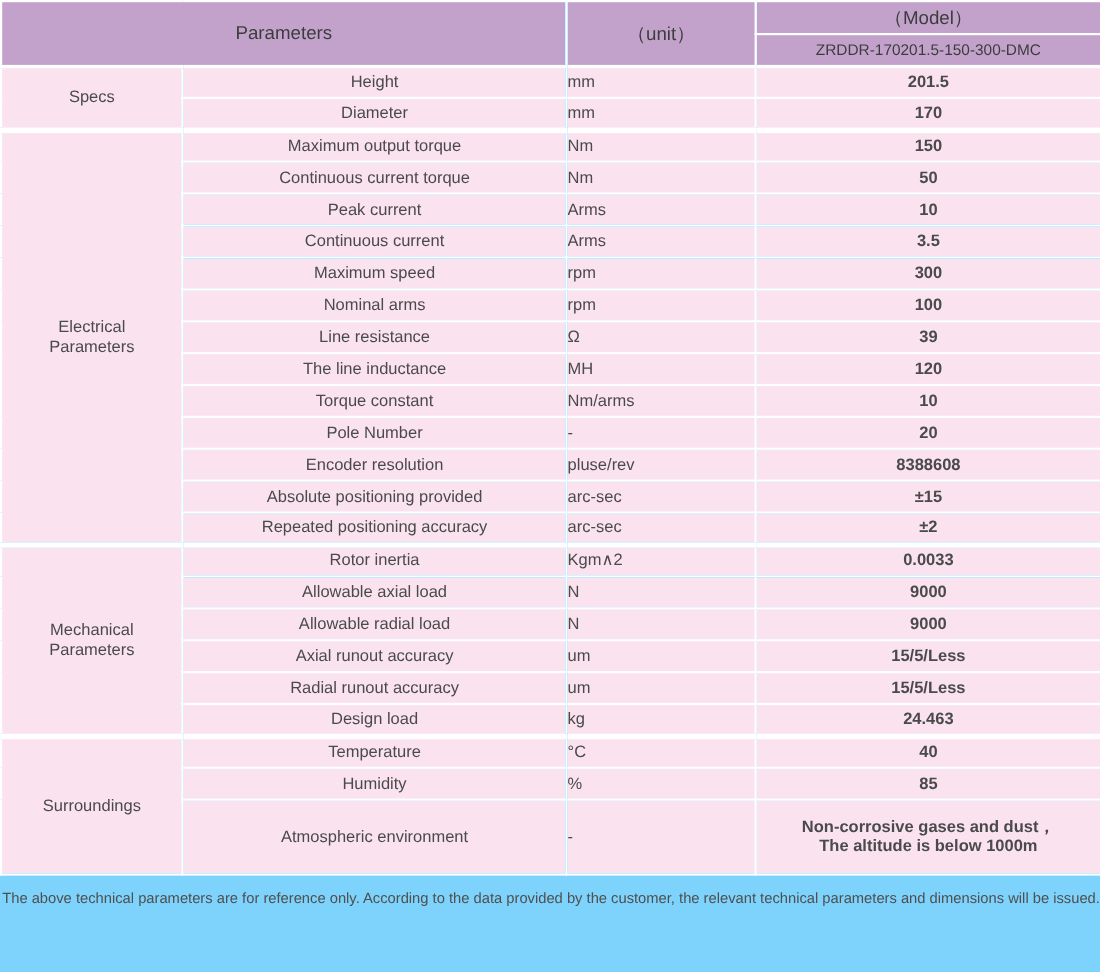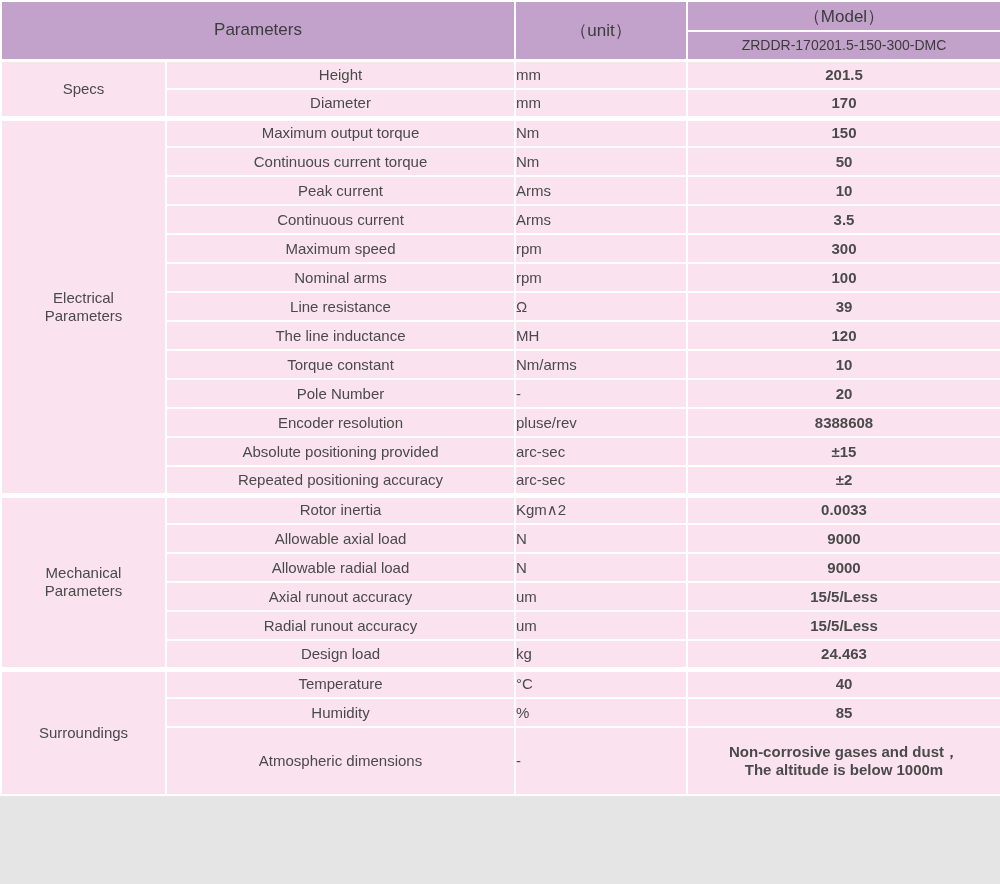--- a/index.html
+++ b/index.html
@@ -10,21 +10,21 @@
     --header-text:#3c3c3c;
   }
   *{box-sizing:border-box;}
   html,body{margin:0;padding:0;}
   body{
     width:1000px;height:884px;
     background:#ffffff;
     font-family:"Liberation Sans","DejaVu Sans",sans-serif;
     color:var(--text);
   }
-  .page{width:1000px;height:884px;overflow:hidden;background:#e5e5e5;}
+  .page{width:1000px;height:884px;overflow:hidden;background:#7dd3fc;}
   table.spec{
     width:1000px;
     table-layout:fixed;
     border-collapse:collapse;
     border-spacing:0;
   }
   table.spec th, table.spec td{
     border:2px solid var(--grid);
     padding:0;
     vertical-align:middle;
@@ -219,21 +219,22 @@
         <td class="param">Temperature</td>
         <td class="unit">°C</td>
         <td class="value">40</td>
       </tr>
       <tr>
         <td class="param">Humidity</td>
         <td class="unit">%</td>
         <td class="value">85</td>
       </tr>
       <tr class="tall">
-        <td class="param">Atmospheric dimensions</td>
+        <td class="param">Atmospheric environment</td>
         <td class="unit">-</td>
         <td class="value">Non-corrosive gases and dust，
 The altitude is below 1000m</td>
       </tr>
     </tbody>
   </table>
 
+  <div class="footer">The above technical parameters are for reference only. According to the data provided by the customer, the relevant technical parameters and dimensions will be issued.</div>
 </div>
 
 </body></html>

